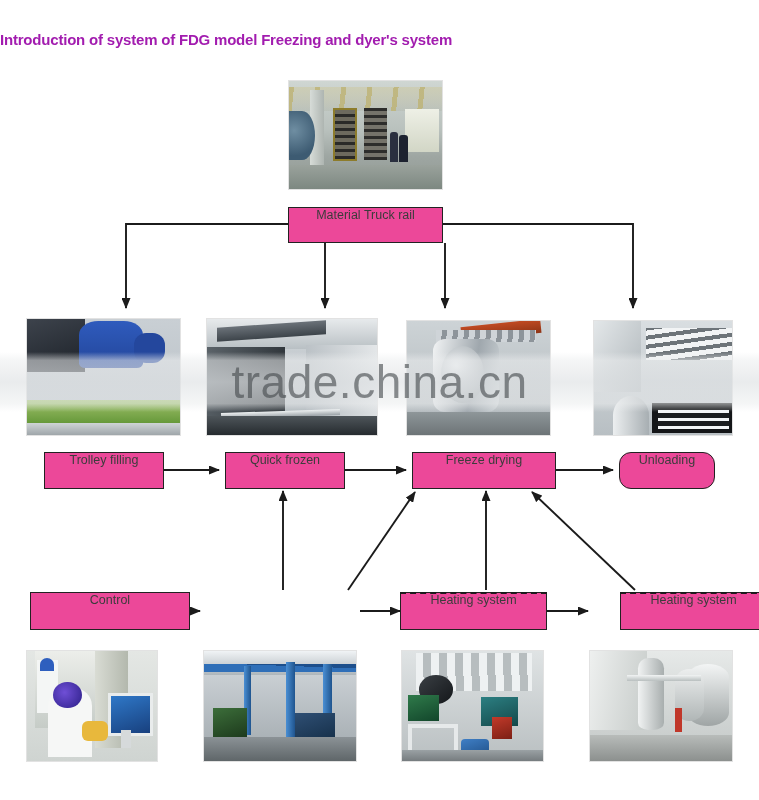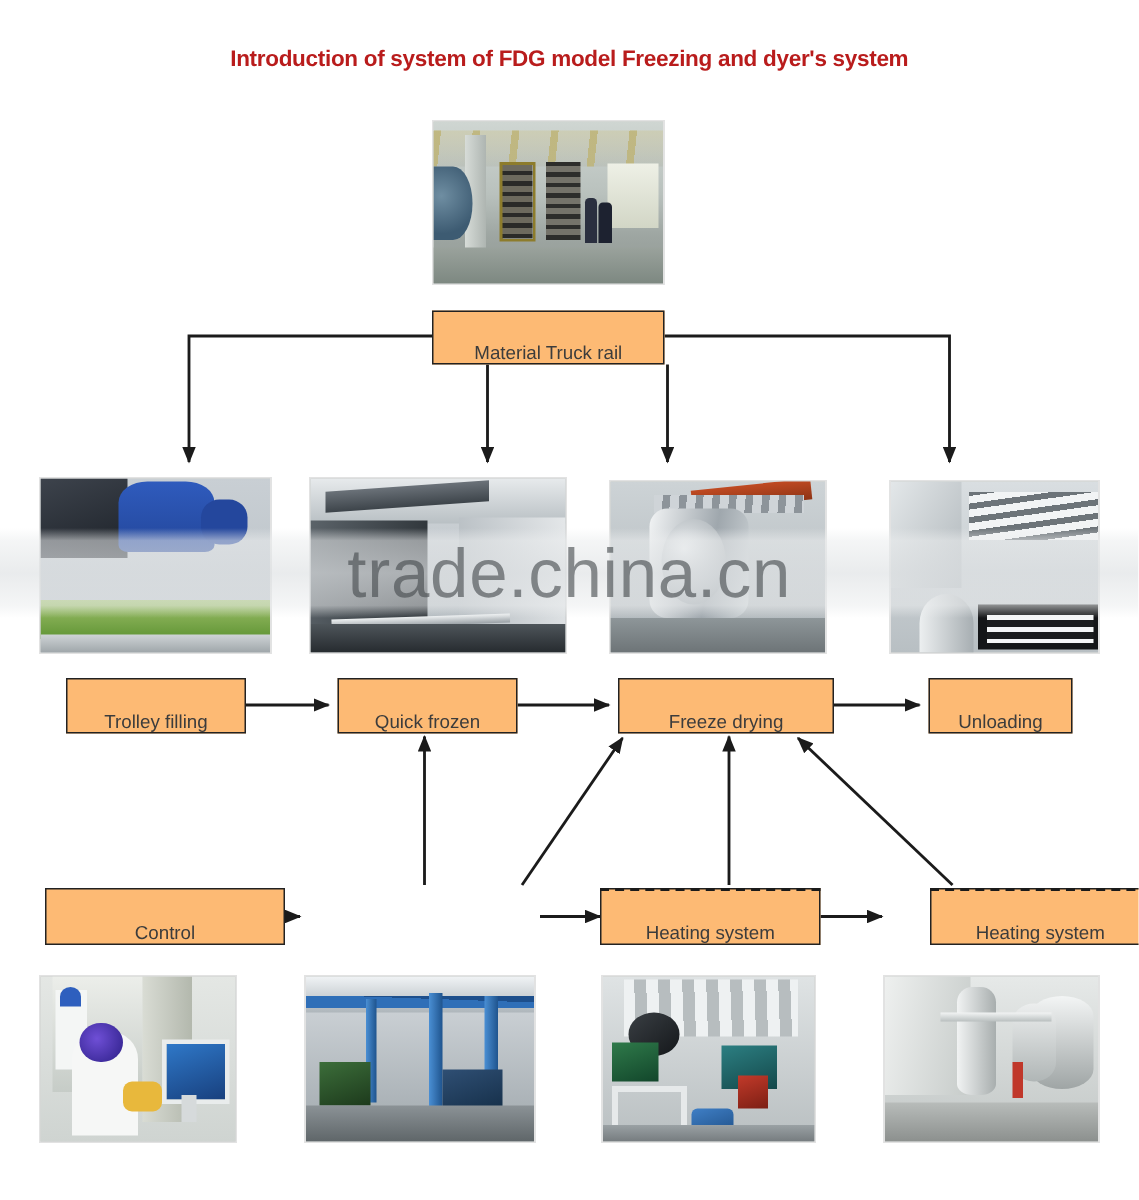--- a/index.html
+++ b/index.html
@@ -21,24 +21,23 @@
     width: 759px;
     height: 800px;
   }
 
   
   .page-title {
     position: absolute;
     left: 0;
     top: 31px;
     width: 759px;
-    text-align: center;
     font-size: 15px;
     font-weight: bold;
-    color: #b91c1c;
+    color: #a21caf;
     letter-spacing: -0.2px;
     font-family: "Liberation Sans", sans-serif;
   }
 
   
   .photo {
     position: absolute;
     overflow: hidden;
     background: #c8ccc9;
     border: 1px solid #e2e2e2;
@@ -203,23 +202,23 @@
   #photo-r4-4 .redv  { position:absolute; left:60%; top:52%; width:5%; height:22%;
     background:#c0372a;}
   #photo-r4-4 .floor { position:absolute; left:0; bottom:0; width:100%; height:24%;
     background:linear-gradient(180deg,#b8bcba,#8c908e);}
 
   
   .pbox {
     position: absolute;
     box-sizing: border-box;
     border: 1px solid #222222;
-    background: #fdba74;
+    background: #ec4899;
     display: flex;
-    align-items: flex-end;
+    align-items: flex-start;
     justify-content: center;
     font-size: 12.5px;
     color: #3c3c3c;
     white-space: nowrap;
     font-family: "Liberation Sans", sans-serif;
     z-index: 4;
   }
   
   .pbox.dashed-top::before {
     content: "";
@@ -361,21 +360,21 @@
 
   <div class="pbox" style="left:44px; top:452px; width:120px; height:37px;">
     <span>Trolley filling</span>
   </div>
   <div class="pbox" style="left:225px; top:452px; width:120px; height:37px;">
     <span>Quick frozen</span>
   </div>
   <div class="pbox" style="left:412px; top:452px; width:144px; height:37px;">
     <span>Freeze drying</span>
   </div>
-  <div class="pbox" style="left:619px; top:452px; width:96px; height:37px;">
+  <div class="pbox" style="left:619px; top:452px; width:96px; height:37px;border-radius:12px;">
     <span>Unloading</span>
   </div>
 
   <div class="pbox" style="left:30px; top:592px; width:160px; height:38px;">
     <span>Control</span>
   </div>
   <div class="pbox dashed-top" style="left:400px; top:592px; width:147px; height:38px;">
     <span>Heating system</span>
   </div>
   <div class="pbox dashed-top" style="left:588px; top:592px; width:147px; height:38px;margin-left:32px;">

